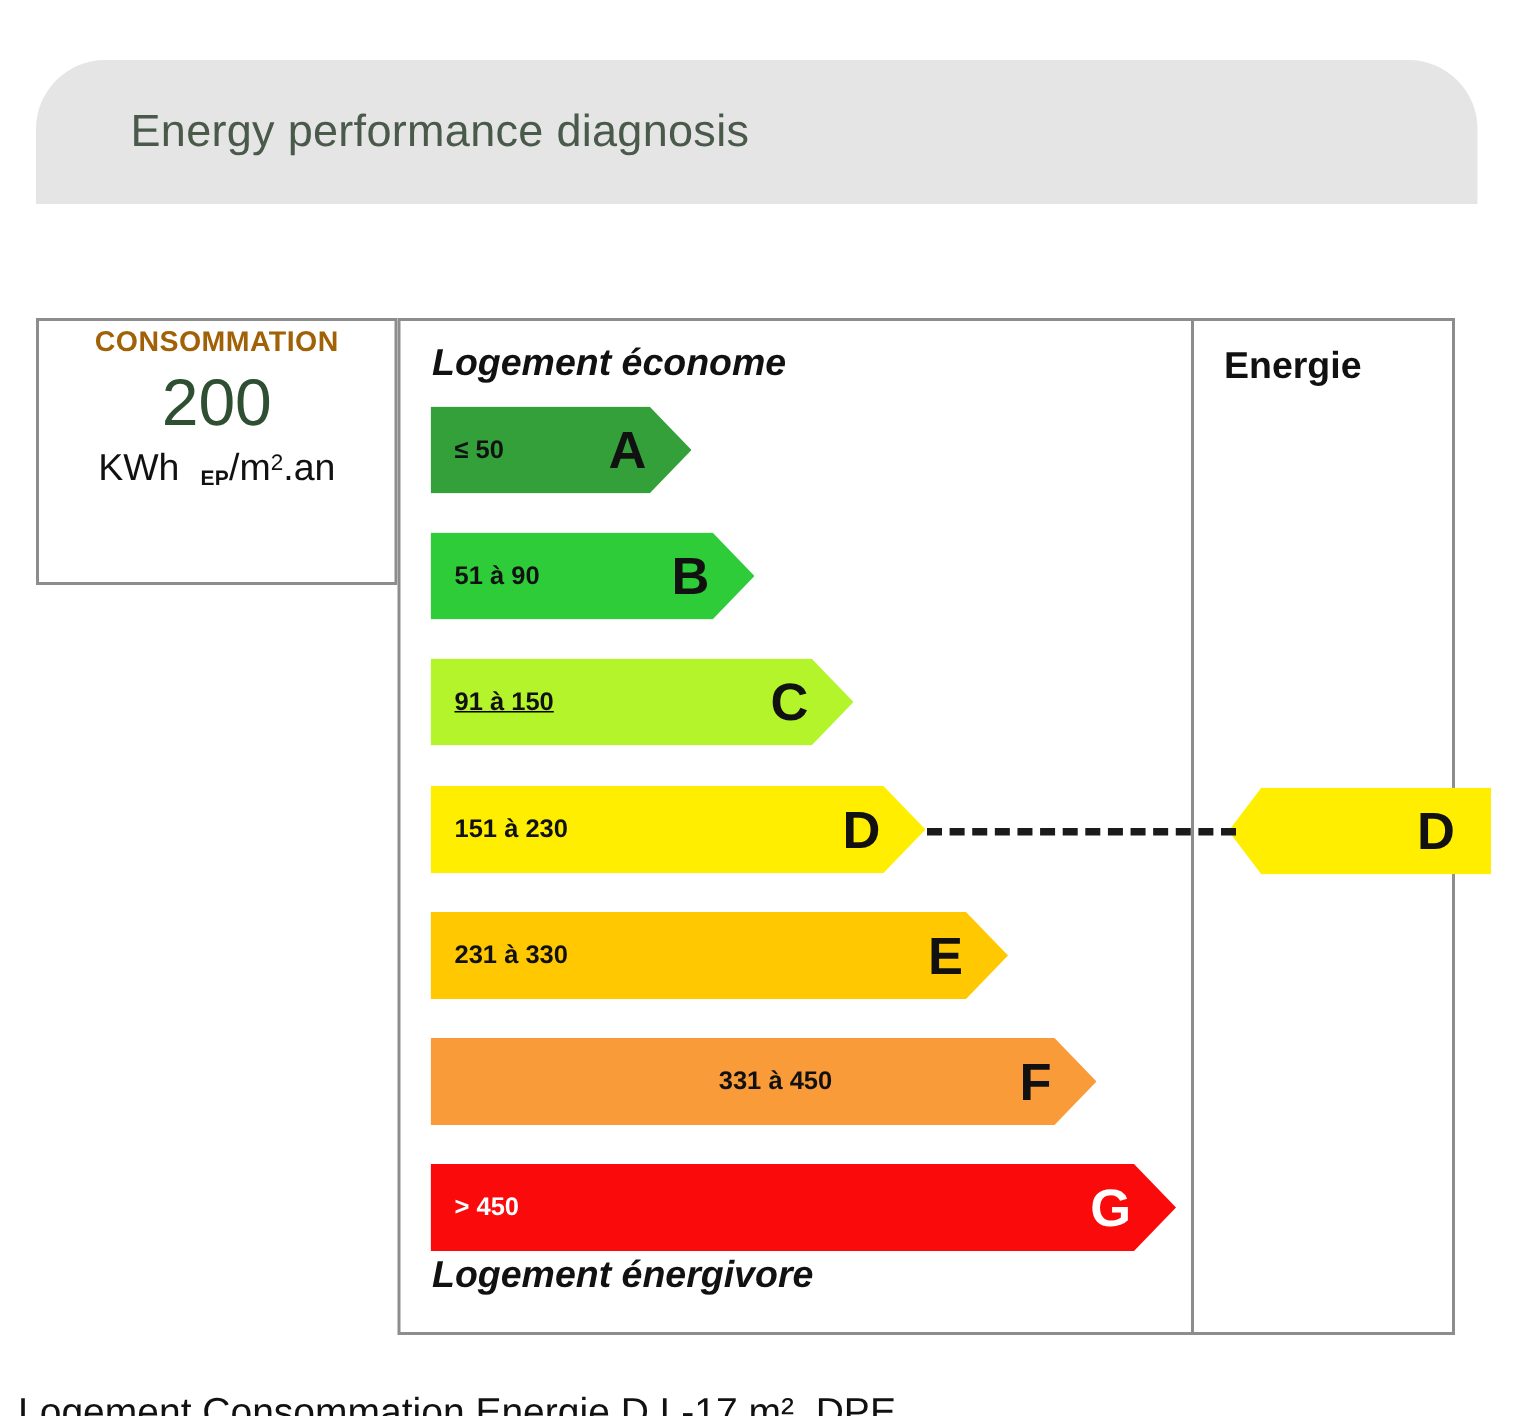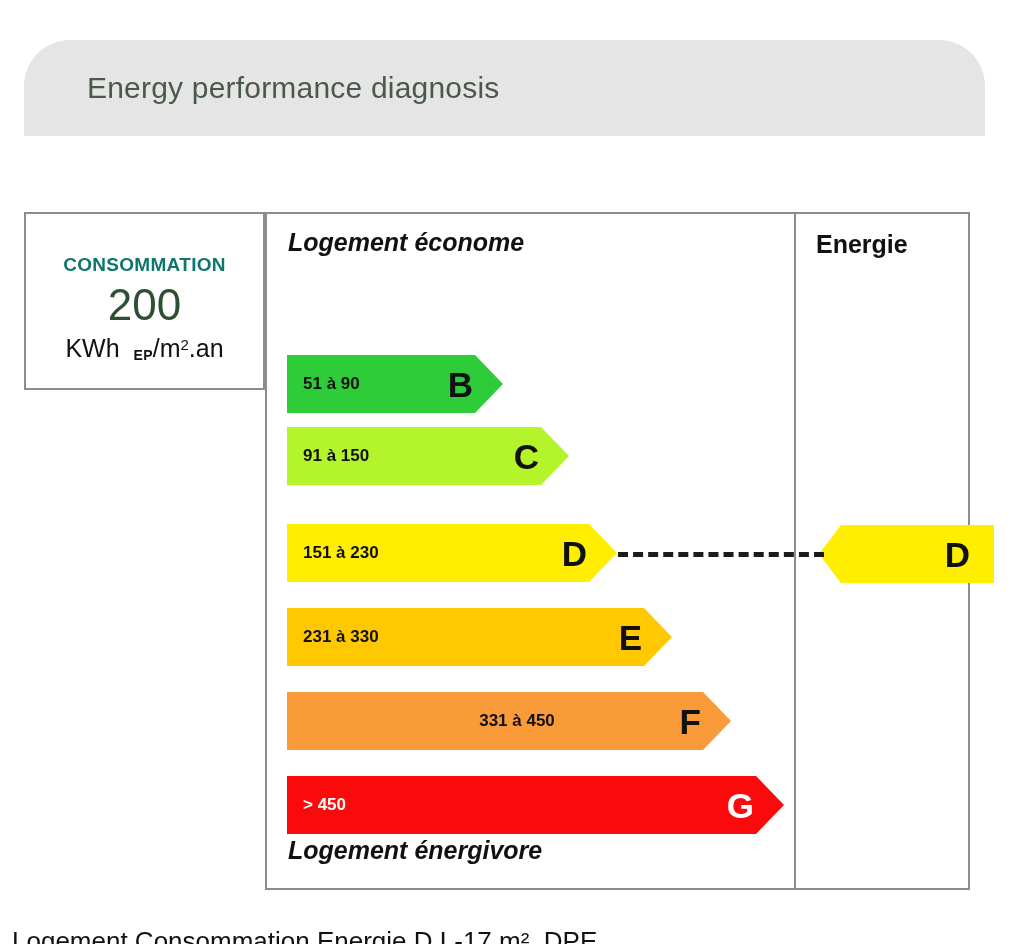--- a/index.html
+++ b/index.html
@@ -56,24 +56,24 @@
     top: 0;
     width: 241px;
     height: 178px;
     border: 2px solid #8d8d8d;
     box-sizing: border-box;
     background: #ffffff;
     text-align: center;
     z-index: 3;
   }
   #consumption-label {
-    margin-top: 40px;
+    margin-top: 4px;
     font-size: 19px;
     font-weight: bold;
-    color: #0f766e;
+    color: #a16207;
     letter-spacing: 0.3px;
   }
   #consumption-value {
     margin-top: 6px;
     font-size: 44px;
     font-weight: 400;
     color: #2f4f33;
     line-height: 1.05;
   }
   #consumption-unit {
@@ -251,25 +251,29 @@
   </div>
 
   <div id="scale-panel"></div>
   <div id="housing-panel"></div>
 
   <div id="caption-economical" class="panel-caption">Logement économe</div>
   <div id="caption-energyhungry" class="panel-caption">Logement énergivore</div>
   <div id="caption-housing" class="panel-caption">Energie</div>
 
   <div id="bars">
+      <div class="bar" style="top: 59px; width: 174px; background: rgb(52, 160, 58); clip-path: polygon(0px 0px, calc(100% - 28px) 0px, 100% 50%, calc(100% - 28px) 100%, 0px 100%);">
+        <span class="range">≤ 50</span>
+        <span class="letter">A</span>
+      </div>
       <div class="bar" style="top: 143px; width: 216px; background: rgb(47, 204, 58); clip-path: polygon(0px 0px, calc(100% - 28px) 0px, 100% 50%, calc(100% - 28px) 100%, 0px 100%);">
         <span class="range">51 à 90</span>
         <span class="letter">B</span>
       </div>
-      <div class="bar" style="top: 215px; width: 282px; background: rgb(179, 244, 42); clip-path: polygon(0px 0px, calc(100% - 28px) 0px, 100% 50%, calc(100% - 28px) 100%, 0px 100%);">
+      <div class="bar" style="top: 227px; width: 282px; background: rgb(179, 244, 42); clip-path: polygon(0px 0px, calc(100% - 28px) 0px, 100% 50%, calc(100% - 28px) 100%, 0px 100%); text-decoration: underline;">
         <span class="range">91 à 150</span>
         <span class="letter">C</span>
       </div>
       <div class="bar" style="top: 312px; width: 330px; background: rgb(255, 238, 0); clip-path: polygon(0px 0px, calc(100% - 28px) 0px, 100% 50%, calc(100% - 28px) 100%, 0px 100%);">
         <span class="range">151 à 230</span>
         <span class="letter">D</span>
       </div>
       <div class="bar" style="top: 396px; width: 385px; background: rgb(255, 200, 0); clip-path: polygon(0px 0px, calc(100% - 28px) 0px, 100% 50%, calc(100% - 28px) 100%, 0px 100%);">
         <span class="range">231 à 330</span>
         <span class="letter">E</span>

